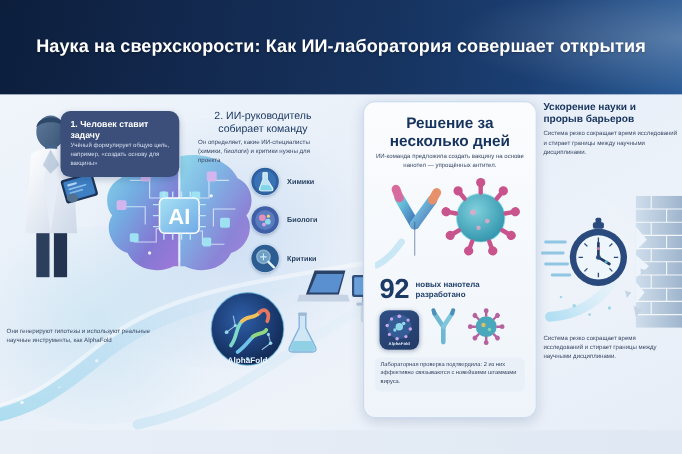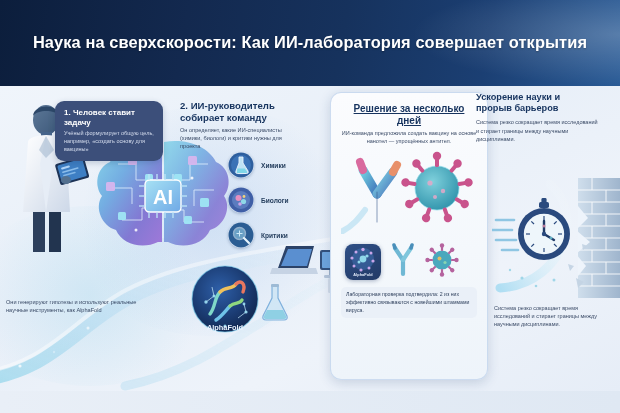--- a/index.html
+++ b/index.html
@@ -52,21 +52,21 @@
   .callout.dark{background:#3c4f7a;color:#ffffff;}
   .callout.dark .c-head{color:#ffffff;}
   .callout.dark .c-body{color:#d5ddee;}
   .c-head{font-size:8.4px;font-weight:bold;line-height:1.25;margin:0 0 2px 0;}
   .c-body{font-size:5.5px;line-height:1.42;margin:0;}
 
   .box1{left:55px;top:15px;width:108px;}
   .box1 .c-head{font-size:8px;}
 
   .plain{position:absolute;}
-  .plain .p-head{font-size:9.6px;font-weight:bold;color:#16335e;line-height:1.2;margin:0 0 3px 0;}
+  .plain .p-head{font-size:9.6px;font-weight:normal;color:#16335e;line-height:1.2;margin:0 0 3px 0;text-align:center;}
   .plain .p-body{font-size:5.6px;line-height:1.45;color:#3a4a66;margin:0;}
 
   .box2{left:180px;top:14px;width:118px;}
   .box3{left:6px;top:212px;width:132px;}
   .box3 .p-head{font-size:9.2px;}
 
   
   .roles{position:absolute;left:228px;top:66px;width:96px;}
   .role{display:flex;align-items:center;margin-bottom:9px;}
   .role-ico{width:26px;height:26px;border-radius:50%;flex:0 0 26px;position:relative;
@@ -74,38 +74,38 @@
   .role-lbl{font-size:6.6px;font-weight:bold;color:#27405f;margin-left:7px;}
 
   
   .card{
     position:absolute;left:330px;top:6px;width:158px;height:288px;border-radius:11px;
     background:linear-gradient(180deg,#fbfcfe 0%,#f4f8fc 55%,#eef4fa 100%);
     box-shadow:0 3px 12px rgba(30,60,110,.18);
     border:1px solid rgba(190,210,235,.75);
     padding:10px 10px 0 10px;box-sizing:border-box;
   }
-  .card-head{font-size:10px;font-weight:bold;color:#16335e;line-height:1.2;margin:0 0 3px 0;text-align:center;text-decoration:underline;}
+  .card-head{font-size:14px;font-weight:bold;color:#16335e;line-height:1.2;margin:0 0 3px 0;text-align:center;}
   .card-sub{font-size:5.5px;line-height:1.45;color:#3c4c68;margin:0;text-align:center;}
   .card-art{position:relative;width:138px;height:86px;margin:2px 0 0 0;}
   .stat{display:flex;align-items:center;margin:2px 0 0 4px;}
   .stat-num{font-size:25px;font-weight:bold;color:#1b3a66;line-height:1;letter-spacing:-.5px;}
   .stat-txt{font-size:7.2px;font-weight:bold;color:#24416c;line-height:1.25;margin-left:6px;}
   .mini-row{display:flex;align-items:center;gap:7px;margin:4px 0 0 4px;height:40px;}
   .af-tile{width:36px;height:36px;border-radius:8px;position:relative;flex:0 0 36px;
     background:linear-gradient(150deg,#2f4f86,#223a66);box-shadow:0 1px 4px rgba(25,50,95,.35);}
   .af-tile .af-lbl{position:absolute;left:0;right:0;bottom:2.5px;text-align:center;
     font-size:3.8px;color:#e6eefc;font-weight:bold;letter-spacing:.1px;}
   .note{
     margin:5px 0 0 0;background:#eaf0f8;border-radius:5px;padding:4px 5px;
     font-size:5.2px;line-height:1.5;color:#32435f;
   }
 
   
-  .rcol{position:absolute;left:476px;top:6px;width:122px;}
+  .rcol{position:absolute;left:494px;top:6px;width:122px;}
   .r-head{font-size:9.2px;font-weight:bold;color:#16335e;line-height:1.22;margin:0 0 4px 0;}
   .r-body{font-size:5.5px;line-height:1.48;color:#3a4a66;margin:0;}
   .clockart{position:absolute;left:492px;top:92px;width:128px;height:120px;}
   .rcol2{position:absolute;left:494px;top:218px;width:118px;}
 
   
   .devices{position:absolute;left:268px;top:148px;width:80px;height:60px;}
   .alphafold-orb{position:absolute;left:186px;top:176px;width:78px;height:78px;}
   .flask-a{position:absolute;left:258px;top:196px;width:34px;height:40px;opacity:.95;}
 
@@ -442,20 +442,24 @@
           <g fill="#e4a8c8" opacity=".85">
             <circle cx="-7" cy="-5" r="2.6"></circle>
               <circle cx="6" cy="3" r="2.2"></circle>
               <circle cx="-2" cy="9" r="2"></circle>
           </g>
         </g>
 
         <path d="M0,84 C12,78 18,70 24,62" stroke="#9fd6ee" stroke-width="6" fill="none" stroke-linecap="round" opacity=".5"></path>
       </svg>
 
+      <div class="stat">
+        <span class="stat-num">92</span>
+        <span class="stat-txt">новых нанотела разработано</span>
+      </div>
 
       <div class="mini-row">
         <span class="af-tile">
           <svg viewBox="0 0 36 36" width="36" height="36">
             <circle cx="18" cy="15" r="11" fill="#3f6fae" opacity=".55"></circle>
             <g fill="#c9a6ea">
                 <circle cx="18" cy="5.5" r="1.7"></circle>
                 <circle cx="26" cy="9" r="1.5"></circle>
               <circle cx="28" cy="17" r="1.6"></circle>
                 <circle cx="24" cy="24" r="1.5"></circle>

